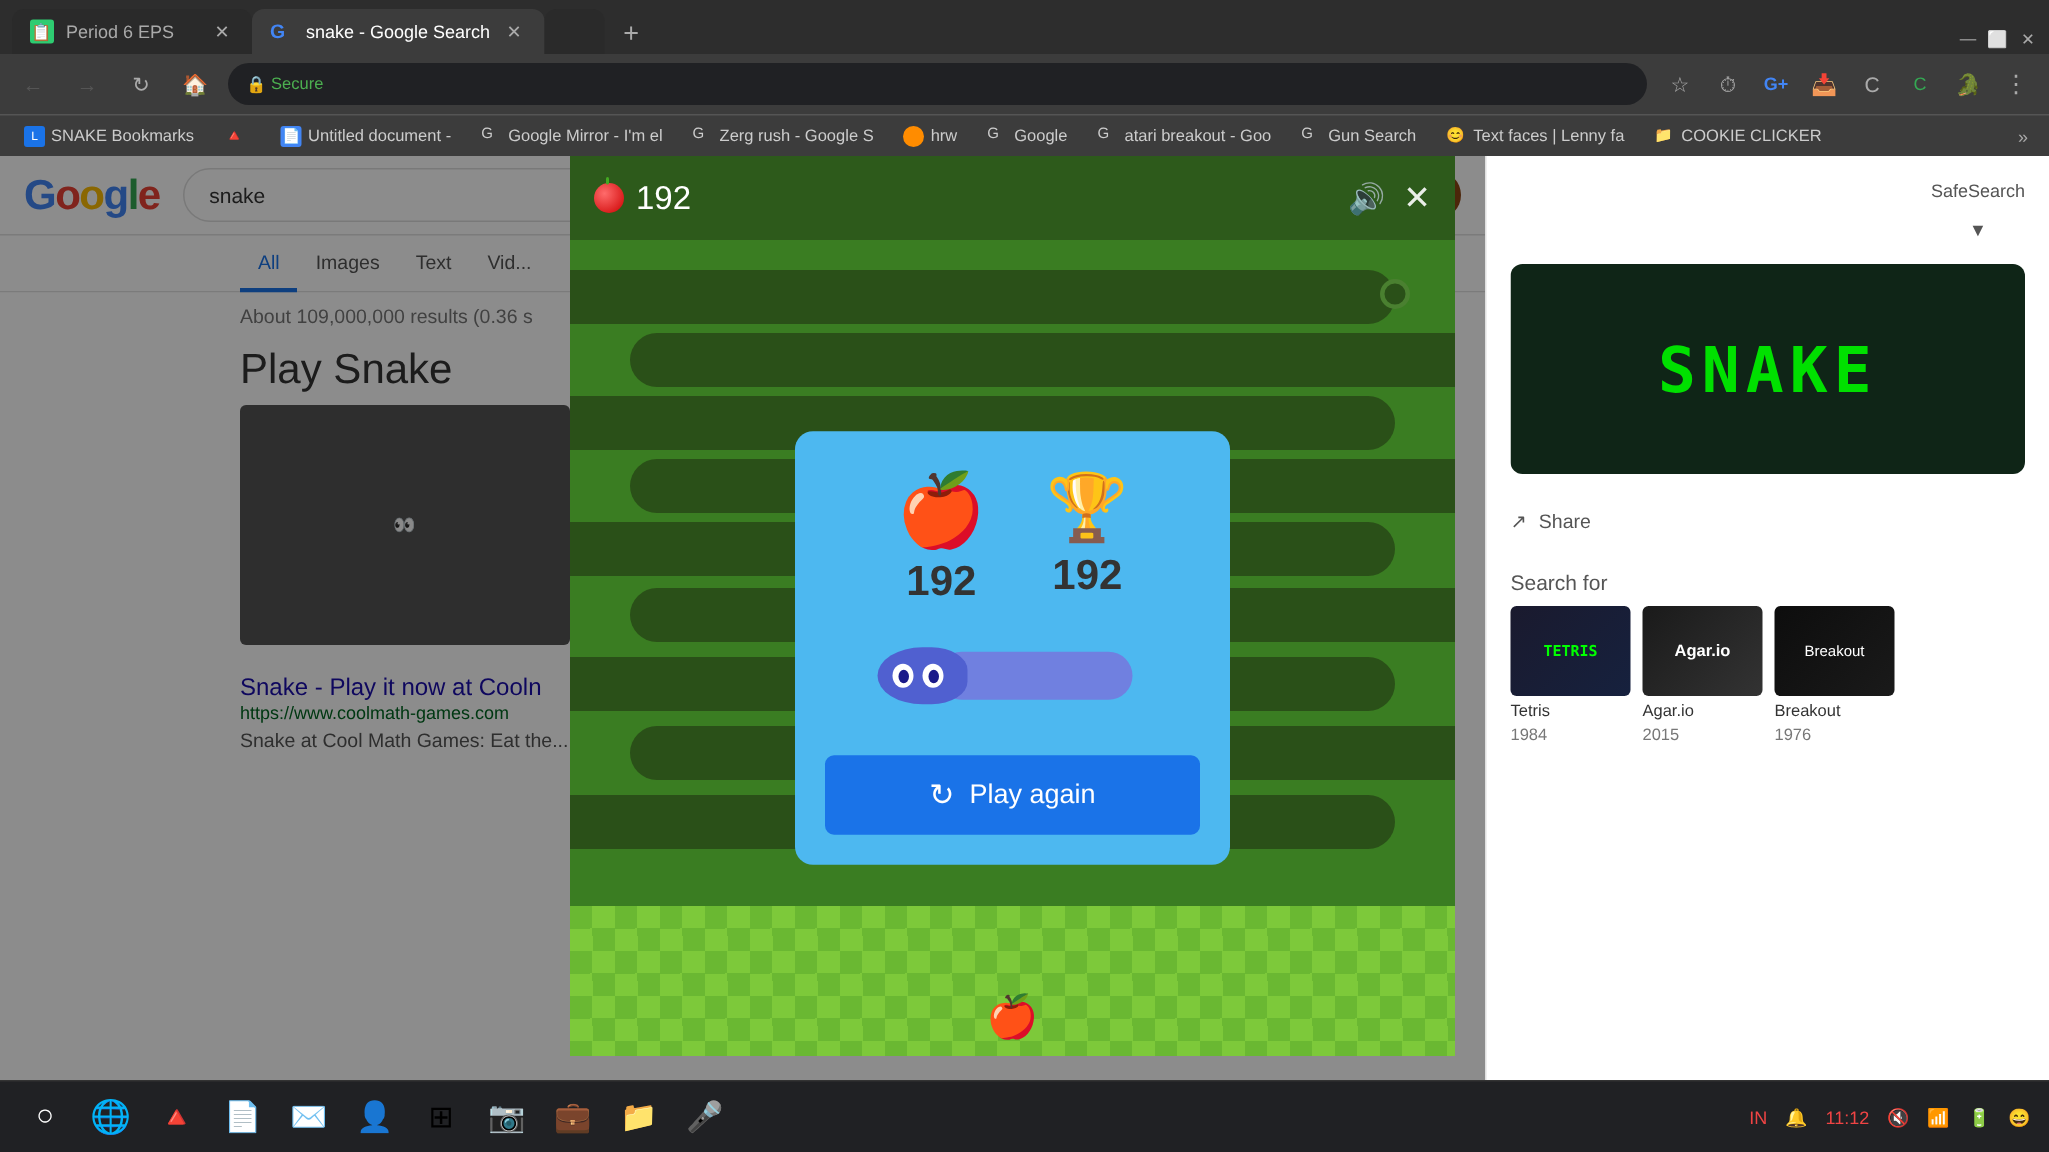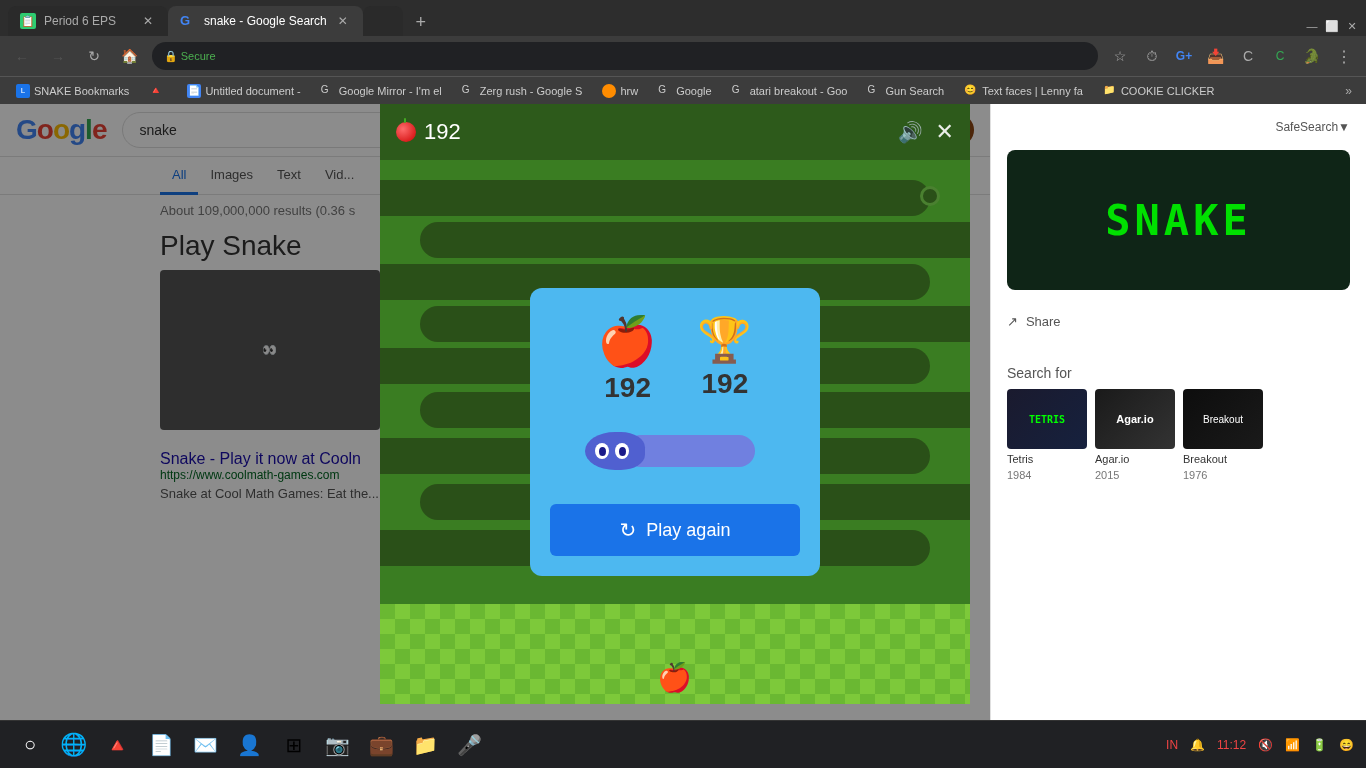--- a/index.html
+++ b/index.html
@@ -354,21 +354,22 @@
       justify-content: flex-end;
       align-items: center;
     }
 
     .safe-search-btn {
       font-size: 12px;
       color: #555;
       cursor: pointer;
       display: flex;
       align-items: center;
-      gap: 0;
+      gap: 12px;
+      flex-direction: column;
     }
 
     .snake-card {
       background: #0f2517;
       border-radius: 8px;
       overflow: hidden;
     }
 
     .snake-card-img {
       width: 100%;
@@ -390,21 +391,21 @@
     .share-btn {
       display: flex;
       align-items: center;
       gap: 8px;
       color: #555;
       cursor: pointer;
       padding: 8px 0;
       font-size: 13px;
     }
 
-    .related-games { margin-top: 12px; }
+    .related-games { margin-top: 1px; }
     .related-title { font-size: 14px; color: #555; margin-bottom: 8px; }
 
     .related-grid {
       display: flex;
       gap: 8px;
       flex-wrap: wrap;
     }
 
     .game-card {
       width: 80px;

